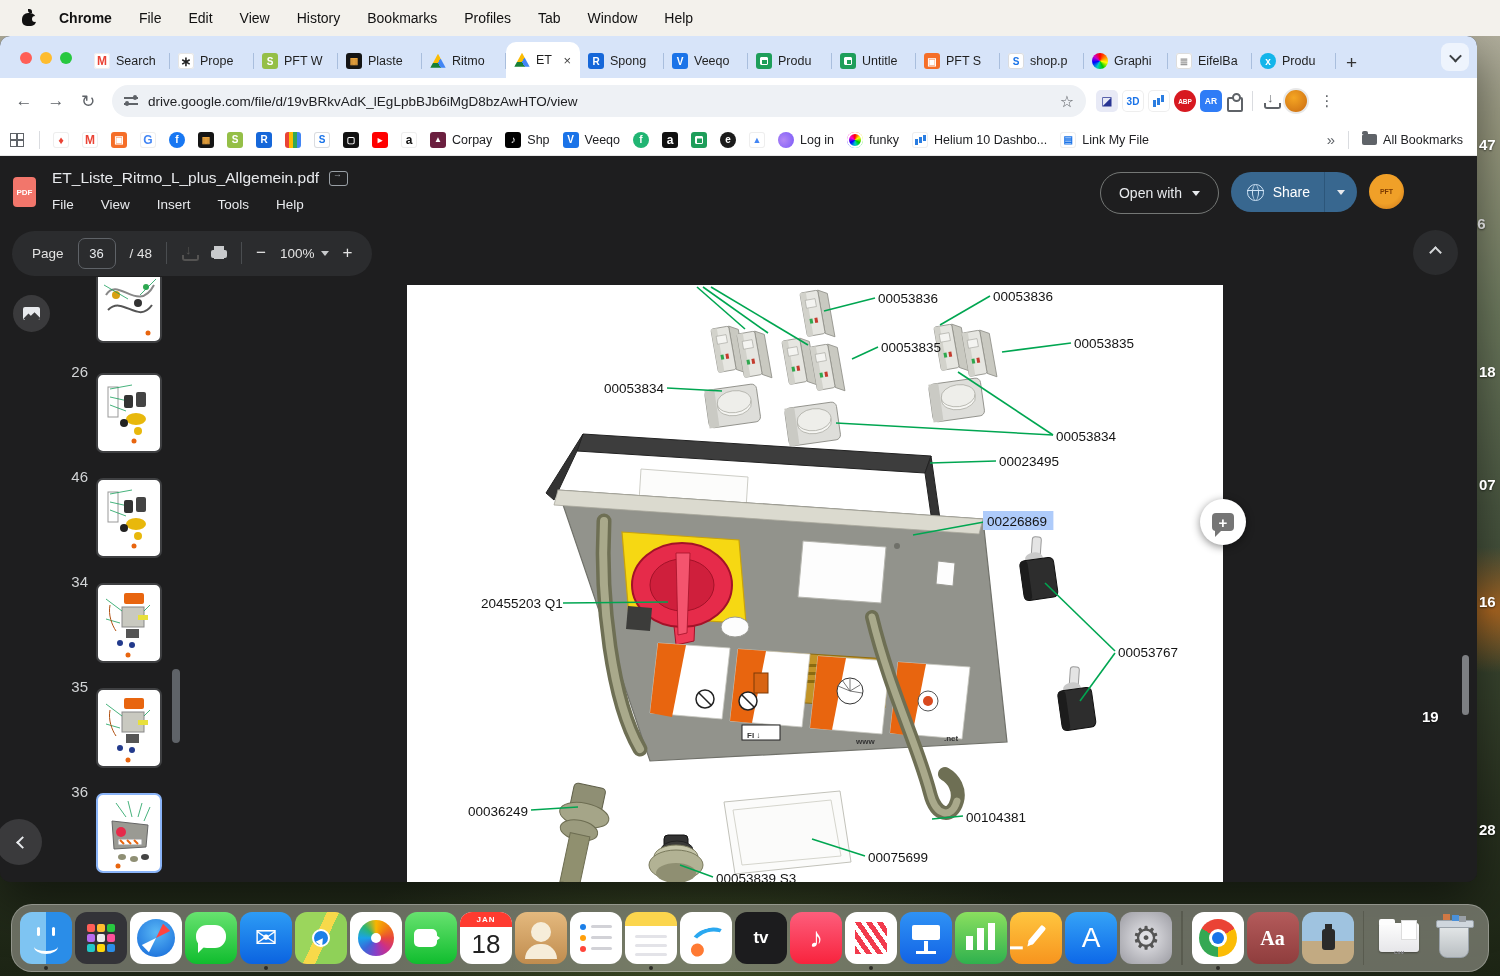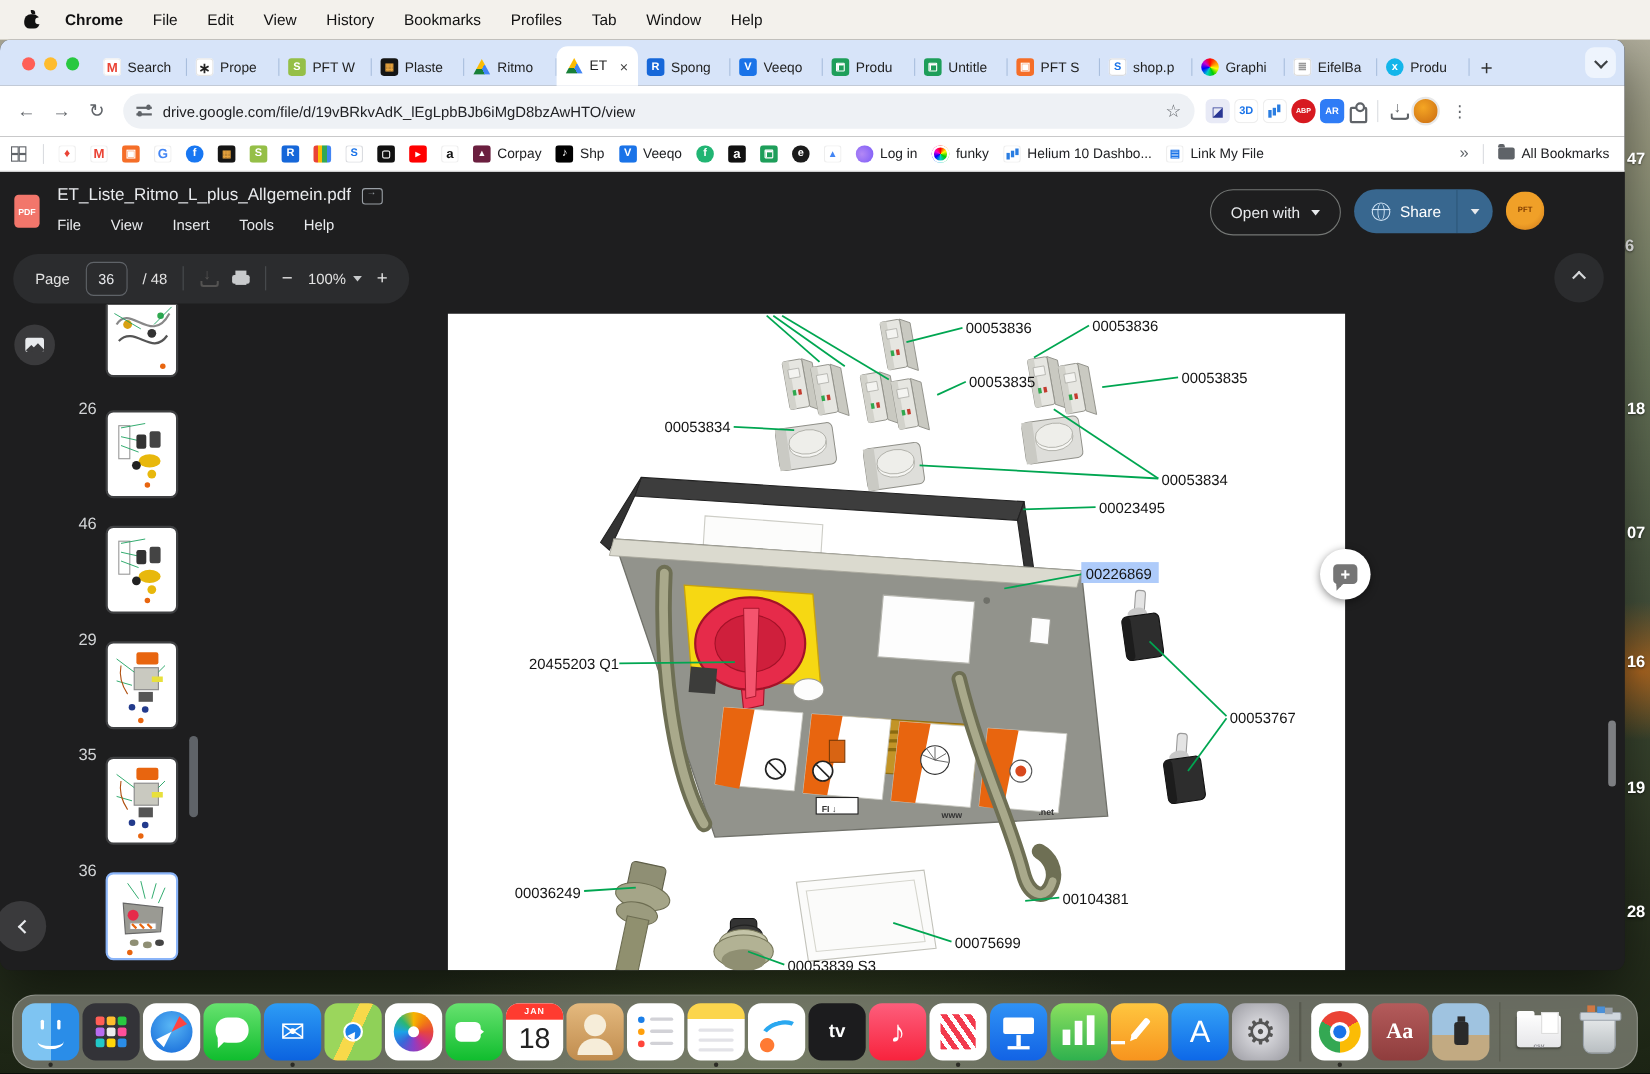--- a/index.html
+++ b/index.html
@@ -625,21 +625,21 @@
                   <ellipse cx="47" cy="62" rx="4" ry="3" fill="#444"></ellipse>
                   <circle cx="20" cy="71" r="2.5" fill="#e8650f"></circle>
                 </svg></div>
             </div>
           <div id="sb-scroll"></div>
           <div id="sb-collapse">
               <span class="chev chev-left"></span>
             </div>
         <div class="thumb-num" style="top: 86px;">26</div>
             <div class="thumb-num" style="top: 191px;">46</div>
-            <div class="thumb-num" style="top: 296px;">29</div>
+            <div class="thumb-num" style="top: 296px;">34</div>
             <div class="thumb-num" style="top: 401px;">35</div>
             <div class="thumb-num" style="top: 506px;">36</div>
           </div>
         <div id="viewer">
           <svg id="page-svg" width="816" height="598" viewBox="407 284 816 598">
             <rect x="407" y="284" width="816" height="598" fill="#ffffff"></rect>
             <defs>
               <g id="brk">
                 <path d="M9,-42 l9,5 v44 l-9,-5 z" fill="#c9c9c1" stroke="#8f8f88" stroke-width="0.8"></path>
                 <rect x="-9" y="-42" width="18" height="44" rx="2" fill="#e6e6e1" stroke="#8f8f88" stroke-width="0.8"></rect>
@@ -797,21 +797,21 @@
     </div>
     <div id="win-scroll"></div>
   </div>
 
   <div id="wp-nums">
       <span class="wp-num" style="top: 136px; left: 1479px; z-index: 20;">47</span>
       <span class="wp-num" style="top: 215px; left: 1469px; z-index: 5;">56</span>
       <span class="wp-num" style="top: 363px; left: 1479px; z-index: 20;">18</span>
       <span class="wp-num" style="top: 476px; left: 1479px; z-index: 20;">07</span>
       <span class="wp-num" style="top: 593px; left: 1479px; z-index: 20;">16</span>
-      <span class="wp-num" style="top: 708px; left: 1479px; z-index: 20;">19</span>
+      <span class="wp-num" style="top: 708px; left: 1422px; z-index: 20;">19</span>
       <span class="wp-num" style="top: 821px; left: 1479px; z-index: 20;">28</span>
     </div>
 
   <div id="dock">
       <div class="dock-app">
         <div class="dock-ic dk-finder">
           <i></i>
           <b></b>
         </div>
         <div class="dock-dot"></div>

